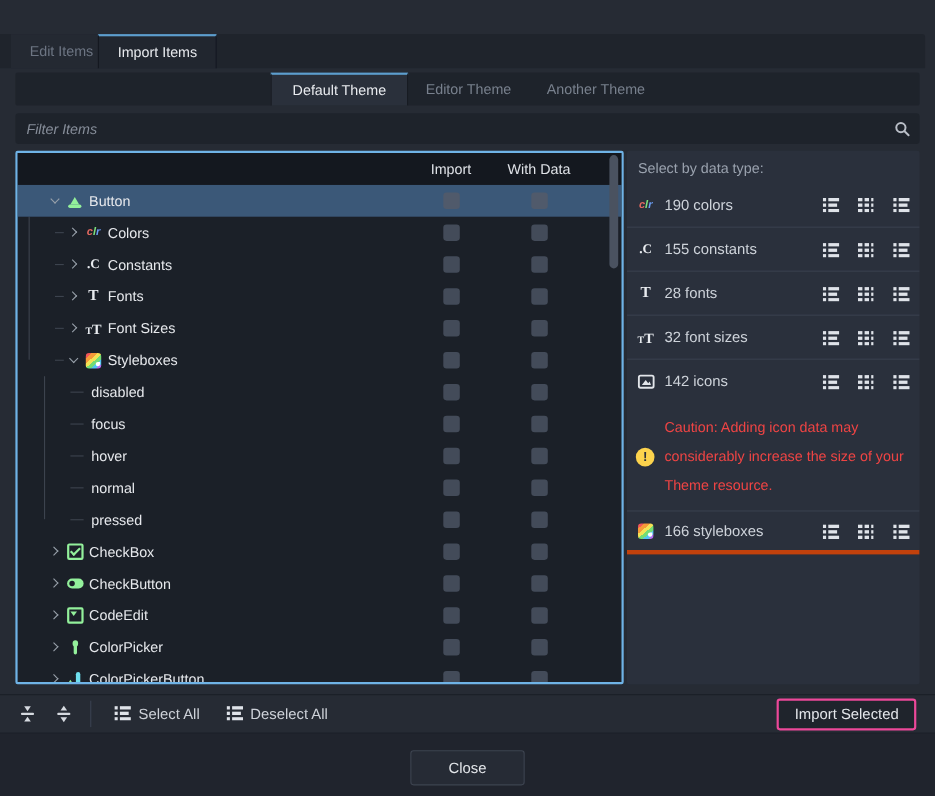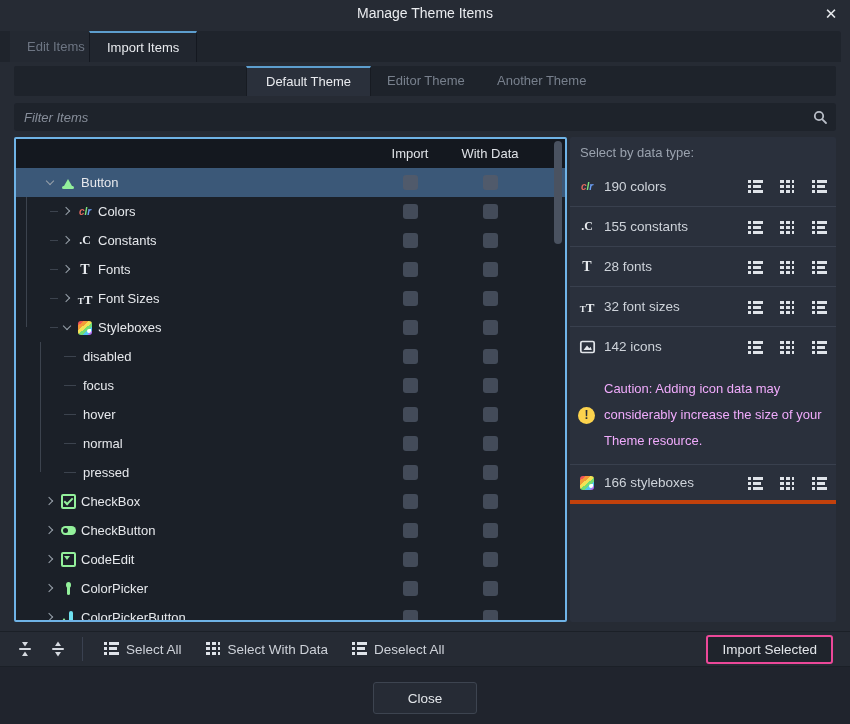--- a/index.html
+++ b/index.html
@@ -107,21 +107,21 @@
   .dt-row + .dt-row, #dt-caution + .dt-row{border-top:1px solid #39404e;}
   .dt-row.last{border-bottom:4px solid #c2410c;}
   .dt-row .ticon{margin-right:8px;}
   .dt-label{flex:1;color:#ced3da;font-size:13.5px;}
   .mini{width:18px;height:18px;display:flex;align-items:center;justify-content:center;background:transparent;
     border:none;padding:0;margin-left:14px;cursor:pointer;}
   #dt-caution{display:flex;align-items:center;gap:9px;padding:10px 8px 10px 8px;}
   .warn-ic{flex:none;width:17px;height:17px;border-radius:50%;background:#fcd34d;position:relative;}
   .warn-ic::before{content:"!";position:absolute;inset:0;text-align:center;line-height:17px;
     color:#2a2f3a;font-weight:bold;font-size:12px;}
-  #caution-text{color:#f0abfc;font-size:13px;line-height:26px;max-width:226px;}
+  #caution-text{color:#ef4444;font-size:13px;line-height:26px;max-width:226px;}
 
   
   #actionbar{position:absolute;top:631px;left:0;right:0;height:36px;background:#262b34;
     border-top:1px solid #1b2027;border-bottom:1px solid #1b2027;display:flex;align-items:center;box-sizing:border-box;}
   .tool-ic{width:22px;height:22px;display:flex;align-items:center;justify-content:center;background:transparent;
     border:none;padding:0;cursor:pointer;}
   #btn-collapse{margin-left:14px;}
   #btn-expand{margin-left:11px;}
   #bar-sep{width:1px;height:24px;background:#3a4150;margin:0 13px;}
   .act-btn{display:inline-flex;align-items:center;gap:7px;background:transparent;border:none;cursor:pointer;
@@ -133,24 +133,20 @@
   #bottomstrip{position:absolute;top:667px;left:0;right:0;bottom:0;background:#20242d;}
   #close-btn{position:absolute;top:15px;left:50%;transform:translateX(-50%);width:104px;height:32px;
     background:#262b35;border:1px solid #3d4450;border-radius:3px;color:#e3e6ea;font-size:13.5px;
     font-family:inherit;cursor:pointer;}
 </style>
 </head>
 <body>
 
 <div id="app">
 
-  <div id="titlebar">
-    <div id="title">Manage Theme Items</div>
-    <div id="close-x">✕</div>
-  </div>
 
   <div id="tabstrip">
     <div id="tab-edit" class="tab">Edit Items</div>
     <div id="tab-import" class="tab">Import Items</div>
   </div>
 
   <div id="subtabs">
     <div id="subtab-0" class="subtab">Default Theme</div>
     <div id="subtab-1" class="subtab">Editor Theme</div>
     <div id="subtab-2" class="subtab">Another Theme</div>
@@ -620,36 +616,20 @@
               <rect x="5" y="6" width="8" height="3"></rect>
               <rect x="0" y="11" width="3" height="3"></rect>
               <rect x="5" y="11" width="10" height="3"></rect>
             </g>
           </svg></span>
       <span>Select All</span>
     </button>
     <button class="act-btn">
       <span><svg width="15" height="14" viewBox="0 0 15 14">
             <g fill="#dfe3e9">
-              <rect x="0" y="1" width="4" height="3"></rect>
-              <rect x="6" y="1" width="4" height="3"></rect>
-              <rect x="12" y="1" width="2" height="3"></rect>
-              <rect x="0" y="6" width="4" height="3"></rect>
-              <rect x="6" y="6" width="4" height="3"></rect>
-              <rect x="12" y="6" width="2" height="3"></rect>
-              <rect x="0" y="11" width="4" height="3"></rect>
-              <rect x="6" y="11" width="4" height="3"></rect>
-              <rect x="12" y="11" width="2" height="3"></rect>
-            </g>
-          </svg></span>
-      <span>Select With Data</span>
-    </button>
-    <button class="act-btn">
-      <span><svg width="15" height="14" viewBox="0 0 15 14">
-            <g fill="#dfe3e9">
               <rect x="0" y="1" width="3" height="3"></rect>
               <rect x="5" y="1" width="10" height="3"></rect>
               <rect x="0" y="6" width="3" height="3"></rect>
               <rect x="5" y="6" width="8" height="3"></rect>
               <rect x="0" y="11" width="3" height="3"></rect>
               <rect x="5" y="11" width="10" height="3"></rect>
             </g>
           </svg></span>
       <span>Deselect All</span>
     </button>

